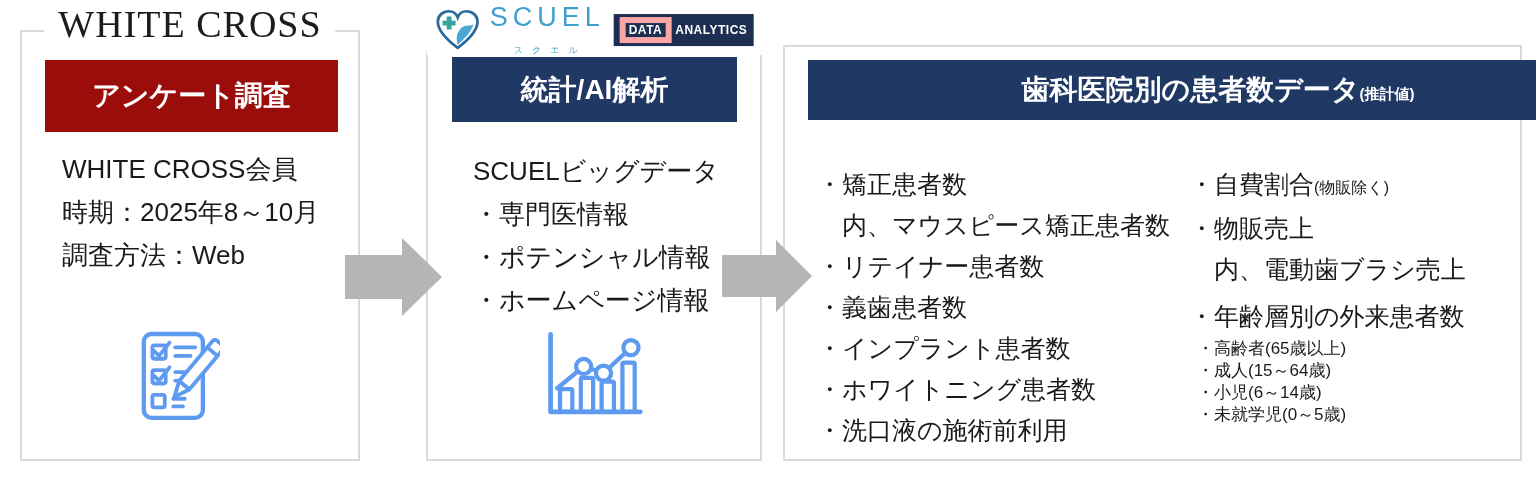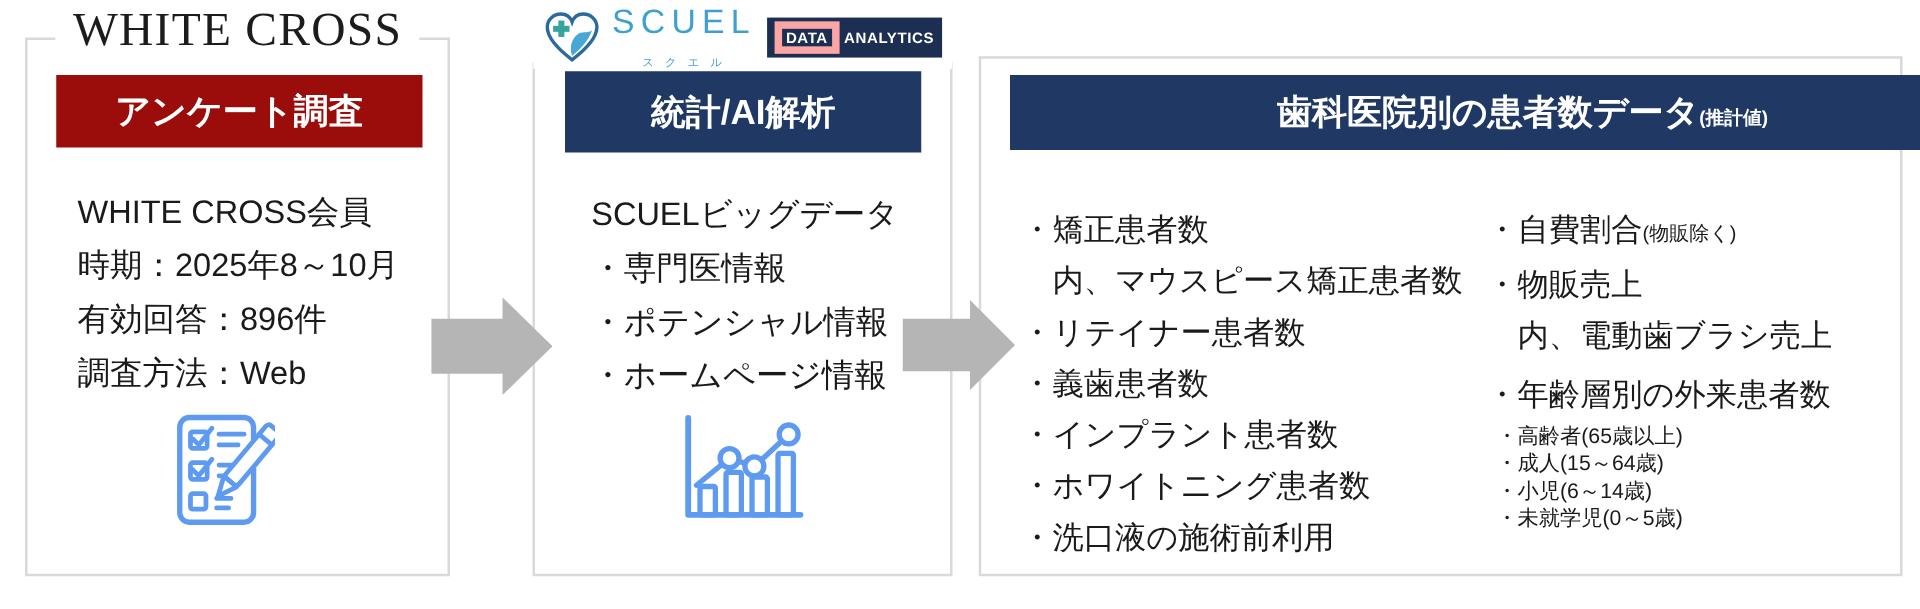--- a/index.html
+++ b/index.html
@@ -29,21 +29,21 @@
   .scuel-badge {
     display:inline-flex; align-items:center; background:#1c2f52; color:#fff;
     font-weight:700; font-size:12px; letter-spacing:.5px; padding:3px 6px; line-height:1;
   }
   .badge-data { border:6px solid #fca5a5; padding:1px 3px; margin-right:4px; }
 
   .banner {
     position:absolute; display:flex; align-items:center; justify-content:center;
     color:#fff; font-weight:700; font-size:28px; z-index:2; white-space:nowrap;
   }
-  #p1 .banner { left:23px; top:28px; width:293px; height:58px; background:#9b0d0b; }
+  #p1 .banner { left:23px; top:28px; width:293px; height:72px; background:#9b0d0b; }
   #p2 .banner { left:24px; top:5px;  width:285px; height:65px; background:#1f3864; }
   #p3 .banner { left:23px; top:13px; width:820px; height:60px; background:#1f3864; }
   .banner-note { font-size:15px; font-weight:700; margin-top:8px; }
 
   .body-list { position:absolute; font-size:26px; line-height:43px; white-space:nowrap; }
   #p1 .body-list { left:40px; top:116px; }
   #p2 .body-list { left:45px; top:98px; }
 
   .icon-abs { position:absolute; }
   #p1 .icon-abs { left:118px; top:292px; }
@@ -64,21 +64,20 @@
 <body>
 
 <div class="canvas">
 
   <div class="panel" id="p1">
     <div class="legend">WHITE CROSS</div>
     <div class="banner">アンケート調査</div>
     <div class="body-list">
       <div>WHITE CROSS会員</div>
       <div>時期：2025年8～10月</div>
-      <div>有効回答：896件</div>
       <div>調査方法：Web</div>
     </div>
     <svg class="icon-abs" width="80" height="100" viewBox="0 0 84 100" fill="none">
       <rect x="4" y="8" width="62" height="88" rx="8" fill="#fff" stroke="#5e9bf0" stroke-width="4.5"></rect>
       <rect x="13" y="20" width="14" height="14" rx="2" stroke="#5e9bf0" stroke-width="4"></rect>
       <polyline points="15,26 20,31 31,17" stroke="#5e9bf0" stroke-width="4" stroke-linecap="round" stroke-linejoin="round"></polyline>
       <line x1="37" y1="22" x2="58" y2="22" stroke="#5e9bf0" stroke-width="4" stroke-linecap="round"></line>
       <line x1="37" y1="31" x2="53" y2="31" stroke="#5e9bf0" stroke-width="4" stroke-linecap="round"></line>
       <rect x="13" y="46" width="14" height="14" rx="2" stroke="#5e9bf0" stroke-width="4"></rect>
       <polyline points="15,52 20,57 31,43" stroke="#5e9bf0" stroke-width="4" stroke-linecap="round" stroke-linejoin="round"></polyline>

